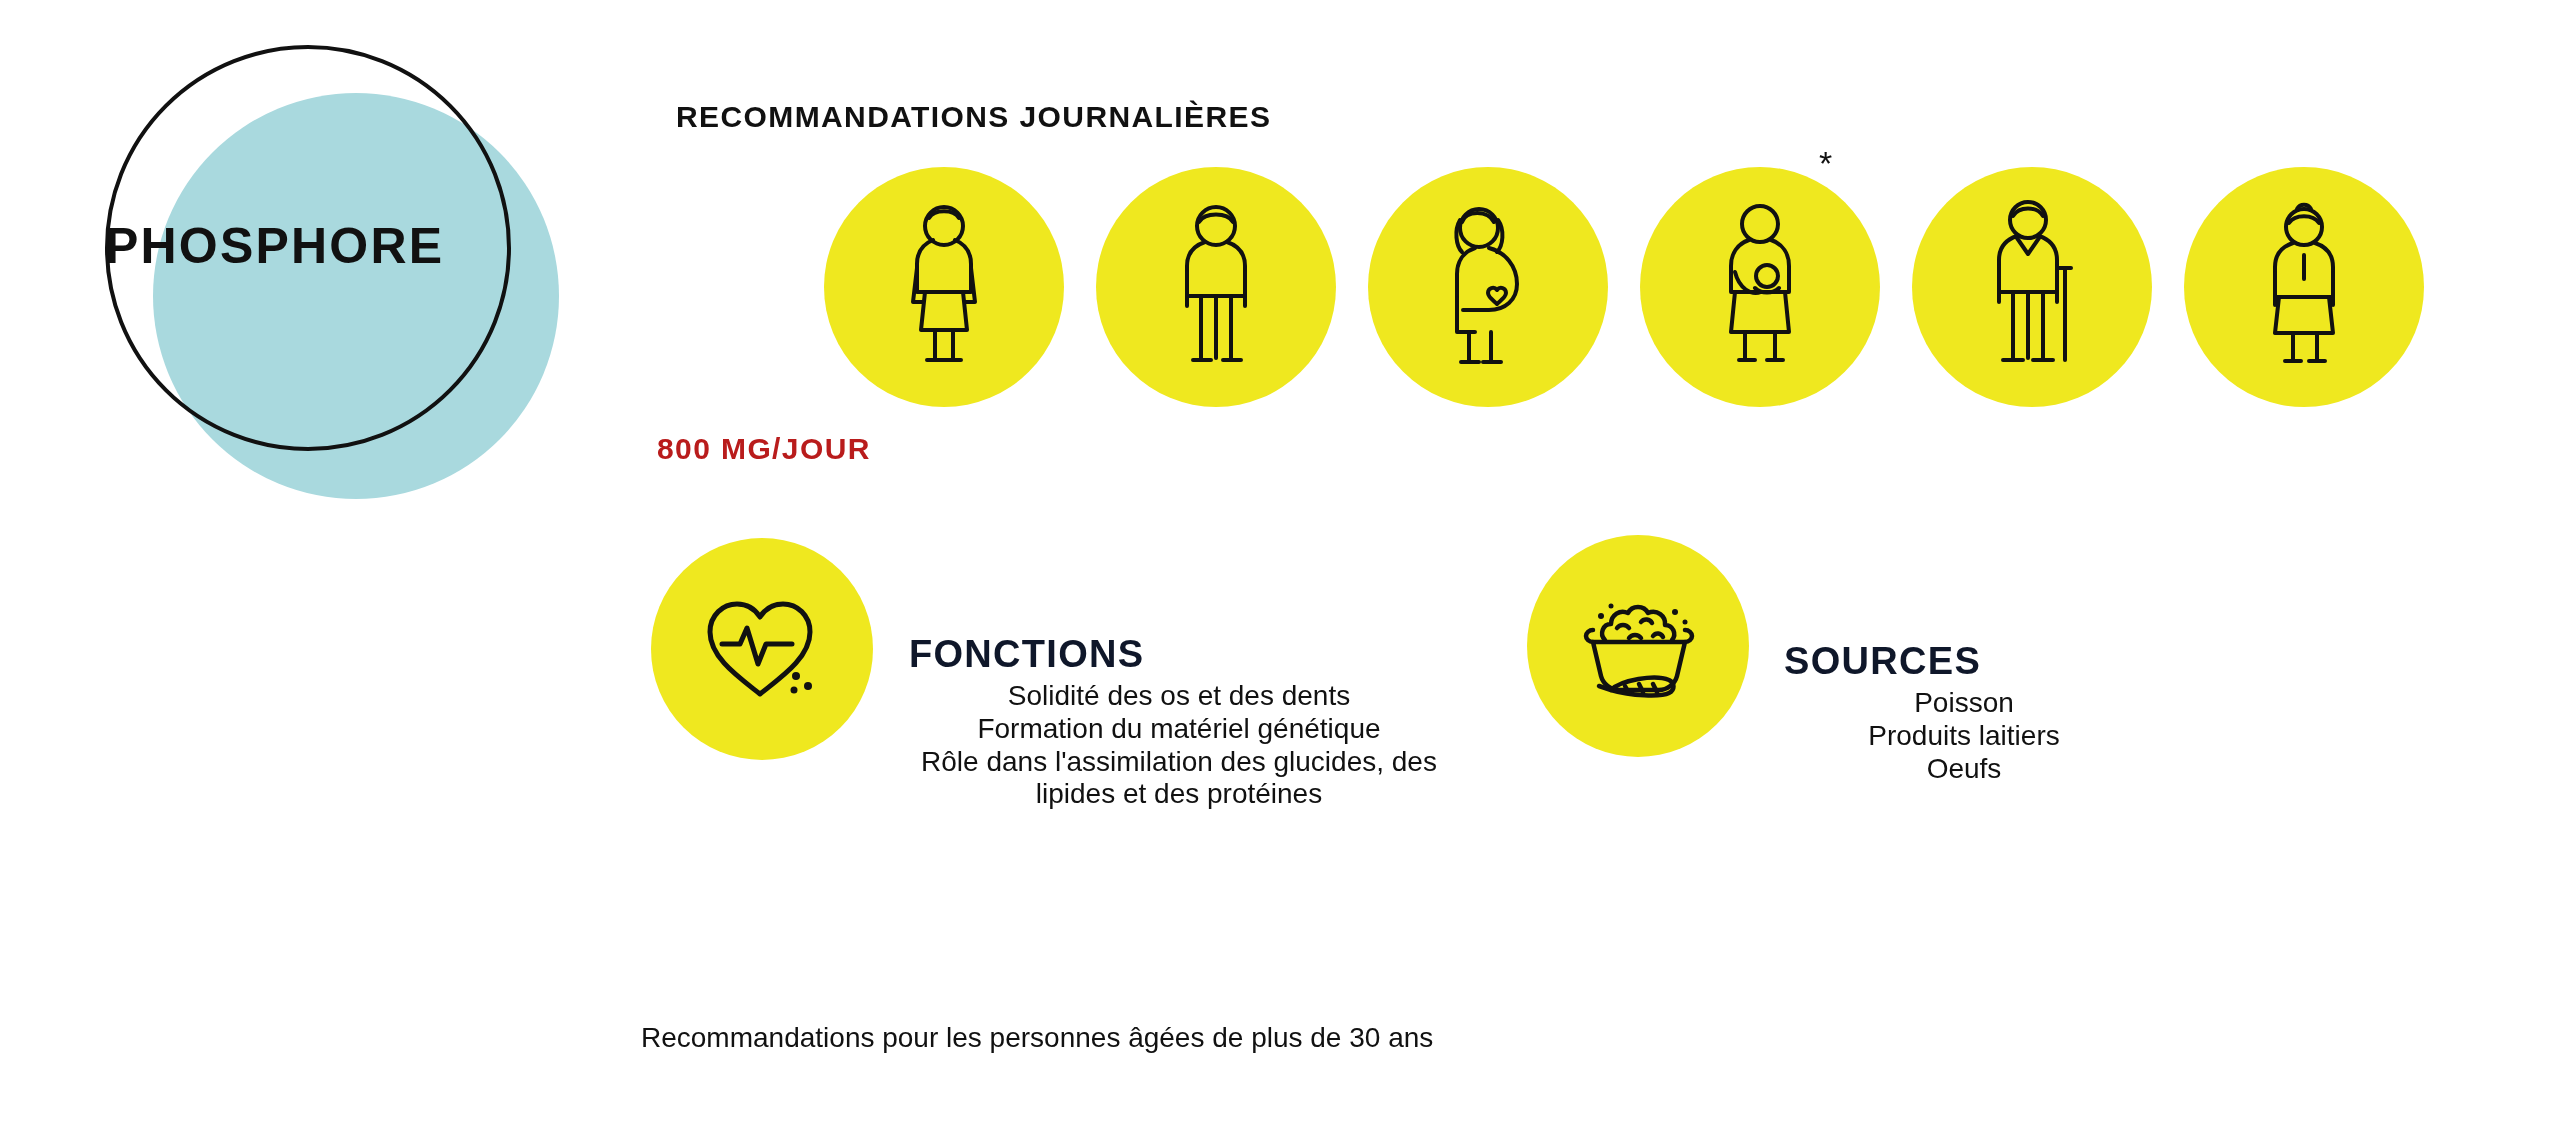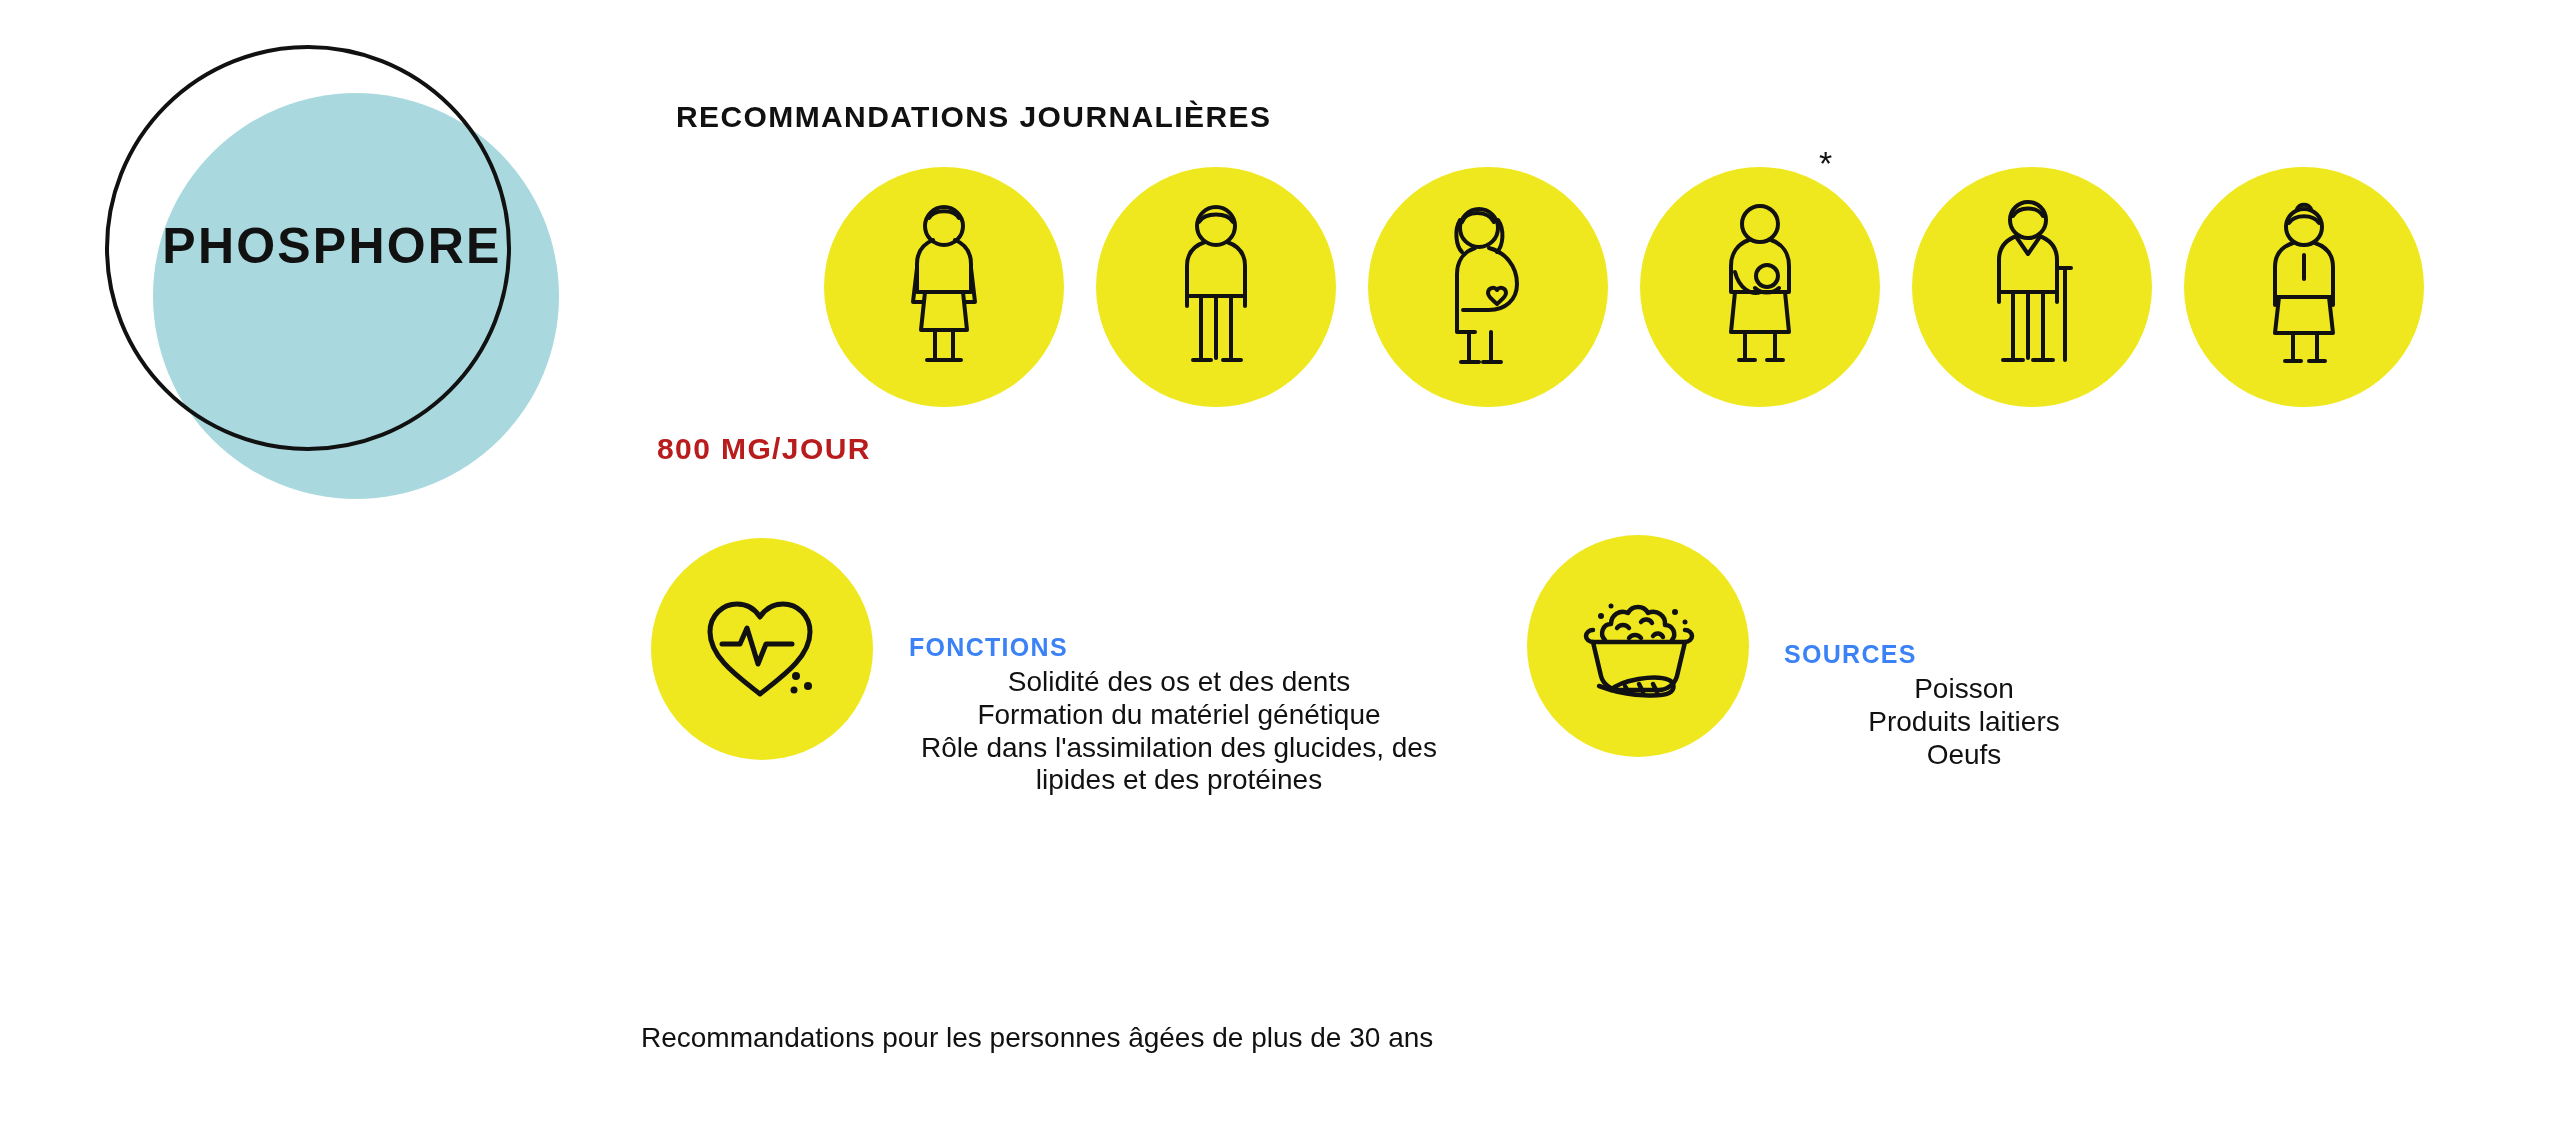--- a/index.html
+++ b/index.html
@@ -44,21 +44,20 @@
     height: 406px;
     border-radius: 50%;
     background: #a9d9de;
     z-index: 1;
   }
   #title-badge .title-text {
     position: absolute;
     left: 0;
     top: 172px;
     width: 454px;
-    text-align: center;
     z-index: 3;
     font-size: 50px;
     font-weight: bold;
     letter-spacing: 2.2px;
     color: #111111;
   }
 
   
   #reco-heading {
     position: absolute;
@@ -131,24 +130,24 @@
     position: absolute;
     left: 50%;
     top: 50%;
     transform: translate(-50%, -50%);
   }
   .info-block .block-text {
     position: absolute;
   }
   .info-block h3 {
     margin: 0 0 4px 0;
-    font-size: 25px;
+    font-size: 38px;
     font-weight: bold;
     letter-spacing: 1.3px;
-    color: #3b82f6;
+    color: #0f172a;
   }
   .info-block ul {
     margin: 0;
     padding: 0;
     list-style: none;
     text-align: center;
   }
   .info-block ul li {
     font-size: 28px;
     line-height: 1.17;

